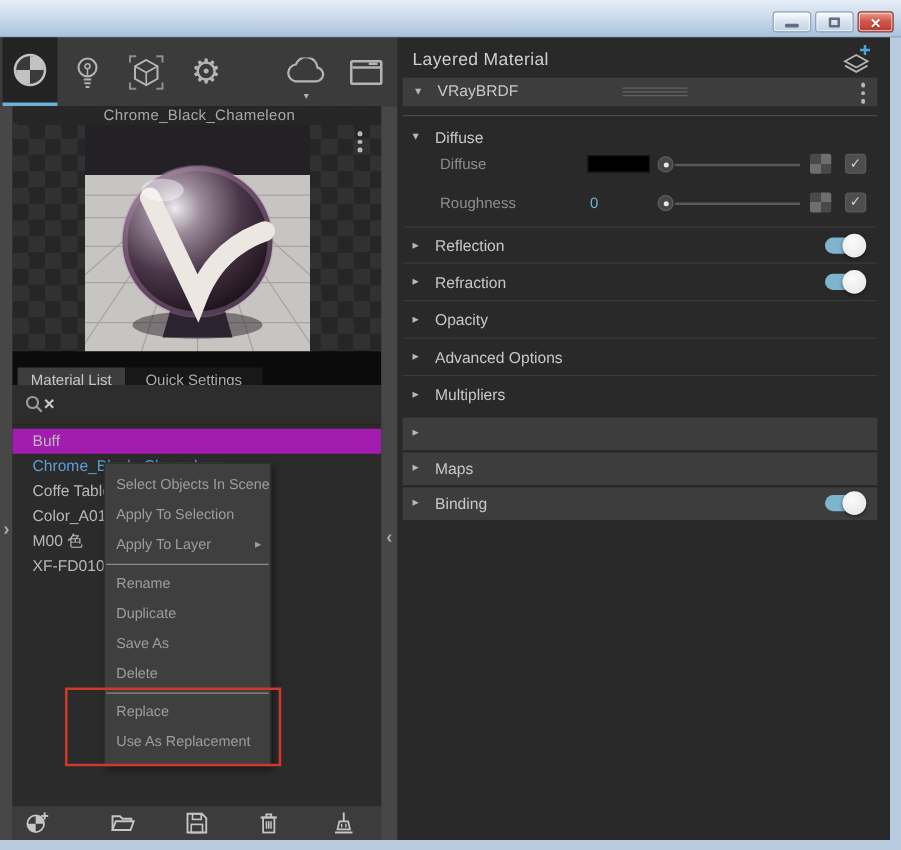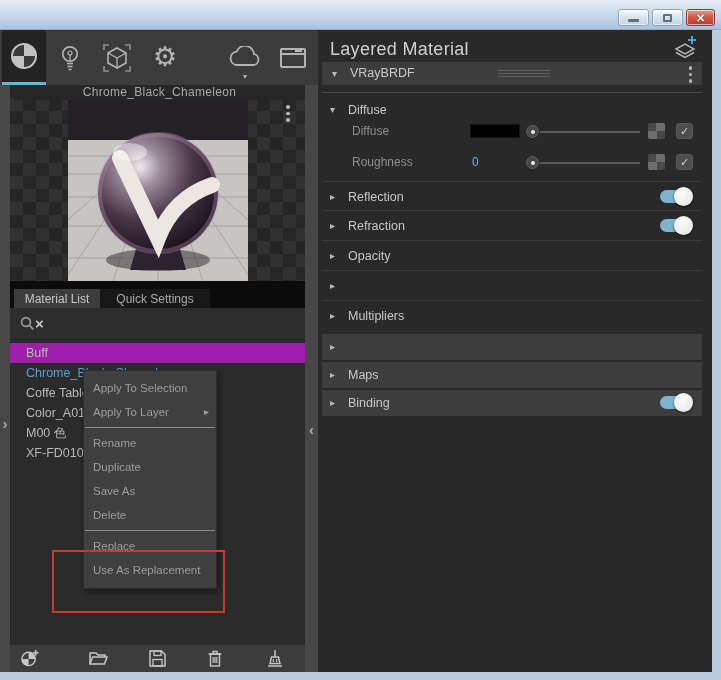--- a/index.html
+++ b/index.html
@@ -37,21 +37,21 @@
   .preview{position:absolute;left:10px;top:55px;width:295px;height:197px;
     background-image:conic-gradient(#313131 25%,#262626 0 50%,#313131 0 75%,#262626 0);background-size:26px 26px;}
   .pv-title{position:absolute;left:4px;top:0;width:291px;height:15px;background:#262626;
     color:#a9a9a9;font-size:12px;text-align:center;line-height:15px;letter-spacing:.3px;}
   .pv-img{position:absolute;left:58px;top:15px;width:180px;height:182px;}
   .kebab{display:flex;flex-direction:column;gap:3px;align-items:center;}
   .kebab i{width:3.5px;height:3.5px;border-radius:50%;background:#b8b8b8;}
   .pv-kebab{position:absolute;left:276px;top:20px;}
   
   .tabsrow{position:absolute;left:10px;top:251px;width:295px;height:27px;background:#0b0b0b;}
-  .tab{position:absolute;bottom:0;height:19px;font-size:12px;line-height:21px;text-align:center;}
+  .tab{position:absolute;bottom:0;height:14px;font-size:12px;line-height:21px;text-align:center;}
   .tab.active{left:4px;width:86px;background:#3d3d3d;color:#c6c6c6;}
   .tab.idle{left:90px;width:110px;background:#181818;color:#aaa;}
   
   .search{position:absolute;left:10px;top:278px;width:295px;height:32px;background:#2d2d2d;border-bottom:1px solid #242424;display:flex;align-items:center;}
   .search input{flex:1;background:transparent;border:none;outline:none;color:#9a9a9a;
     font-style:italic;font-size:13px;margin-left:8px;}
   .search .clear{margin-right:12px;color:#c8c8c8;font-size:15px;font-weight:bold;cursor:default;}
   .mag{margin-left:10px;}
   
   .list{position:absolute;left:10px;top:310px;width:295px;height:305px;background:#2b2b2b;padding-top:3px;}
@@ -63,21 +63,21 @@
   .bt-icon{position:absolute;top:3px;width:20px;height:20px;display:flex;align-items:center;justify-content:center;}
   
   .menu{position:absolute;left:83px;top:340px;width:134px;background:#3f3f3f;border:1px solid #2d2d2d;
     box-shadow:2px 3px 6px rgba(0,0,0,.45);padding:5px 0 6px 0;z-index:40;}
   .mi{height:24px;line-height:24px;padding-left:9px;font-size:11.5px;color:#9d9d9d;position:relative;white-space:nowrap;}
   .mi .sub{position:absolute;right:7px;top:0;font-size:10px;color:#9d9d9d;}
   .msep{height:1px;background:#8c8c8c;margin:3px 1px;}
   .redbox{position:absolute;left:52px;top:520px;width:173px;height:63px;border:2px solid #cf3a28;z-index:50;}
   
   .rpanel{position:absolute;left:318px;top:0;width:394px;height:642px;background:#292929;}
-  .rp-title{position:absolute;left:12px;top:9px;font-size:18px;color:#d0d0d0;letter-spacing:.3px;}
+  .rp-title{position:absolute;left:12px;top:9px;font-size:14px;color:#d0d0d0;letter-spacing:.3px;}
   .layersadd{position:absolute;right:14px;top:4px;}
   .brdfbar{position:absolute;left:4px;top:32px;width:380px;height:23px;background:#3d3d3d;}
   .brdfbar .tri{position:absolute;left:10px;top:0;line-height:23px;font-size:10px;color:#b8b8b8;}
   .brdfbar .lbl{position:absolute;left:28px;top:0;line-height:23px;font-size:12.5px;color:#c8c8c8;}
   .grips{position:absolute;left:176px;top:8px;width:52px;display:flex;flex-direction:column;gap:2px;}
   .grips i{height:1px;background:#616161;}
   .brdf-kebab{position:absolute;right:10px;top:4px;}
   .hsep{position:absolute;left:4px;width:380px;height:1px;background:#4a4a4a;}
   .sec-head{position:absolute;left:4px;width:380px;height:20px;}
   .tri-s{position:absolute;left:8px;font-size:10px;color:#b8b8b8;line-height:20px;}
@@ -259,20 +259,21 @@
           <line x1="10" y1="1" x2="10" y2="8" stroke="#c6c6c6" stroke-width="1.5"></line>
           <path d="M6.5 8 H13.5 L15 14.5 H5 Z" fill="none" stroke="#c6c6c6" stroke-width="1.4"></path>
           <line x1="8.3" y1="10" x2="8.3" y2="13" stroke="#c6c6c6" stroke-width="1.1"></line>
           <line x1="11.7" y1="10" x2="11.7" y2="13" stroke="#c6c6c6" stroke-width="1.1"></line>
           <line x1="3" y1="17" x2="17" y2="17" stroke="#c6c6c6" stroke-width="1.5"></line>
         </svg>
       </div>
     </div>
 
     <div class="menu">
+      <div class="mi">Select Objects In Scene</div>
       <div class="mi">Apply To Selection</div>
       <div class="mi">
         <span>Apply To Layer</span>
         <span class="sub">▸</span>
       </div>
       <div class="msep"></div>
       <div class="mi">Rename</div>
       <div class="mi">Duplicate</div>
       <div class="mi">Save As</div>
       <div class="mi">Delete</div>
@@ -350,20 +351,21 @@
         <span class="toggle" style="top:8px;">
             <span class="tknob"></span>
           </span>
       </div>
       <div class="srow" style="top:211px;">
         <span class="tri-s">▸</span>
         <span class="sec-lbl">Opacity</span>
       </div>
       <div class="srow" style="top:241px;">
         <span class="tri-s">▸</span>
+        <span class="sec-lbl">Advanced Options</span>
       </div>
       <div class="srow" style="top:271px;border-bottom:none;">
         <span class="tri-s">▸</span>
         <span class="sec-lbl">Multipliers</span>
       </div>
 
       <div class="bar" style="top:304px;">
         <span class="tri-s">▸</span>
       </div>
       <div class="bar" style="top:332px;">

